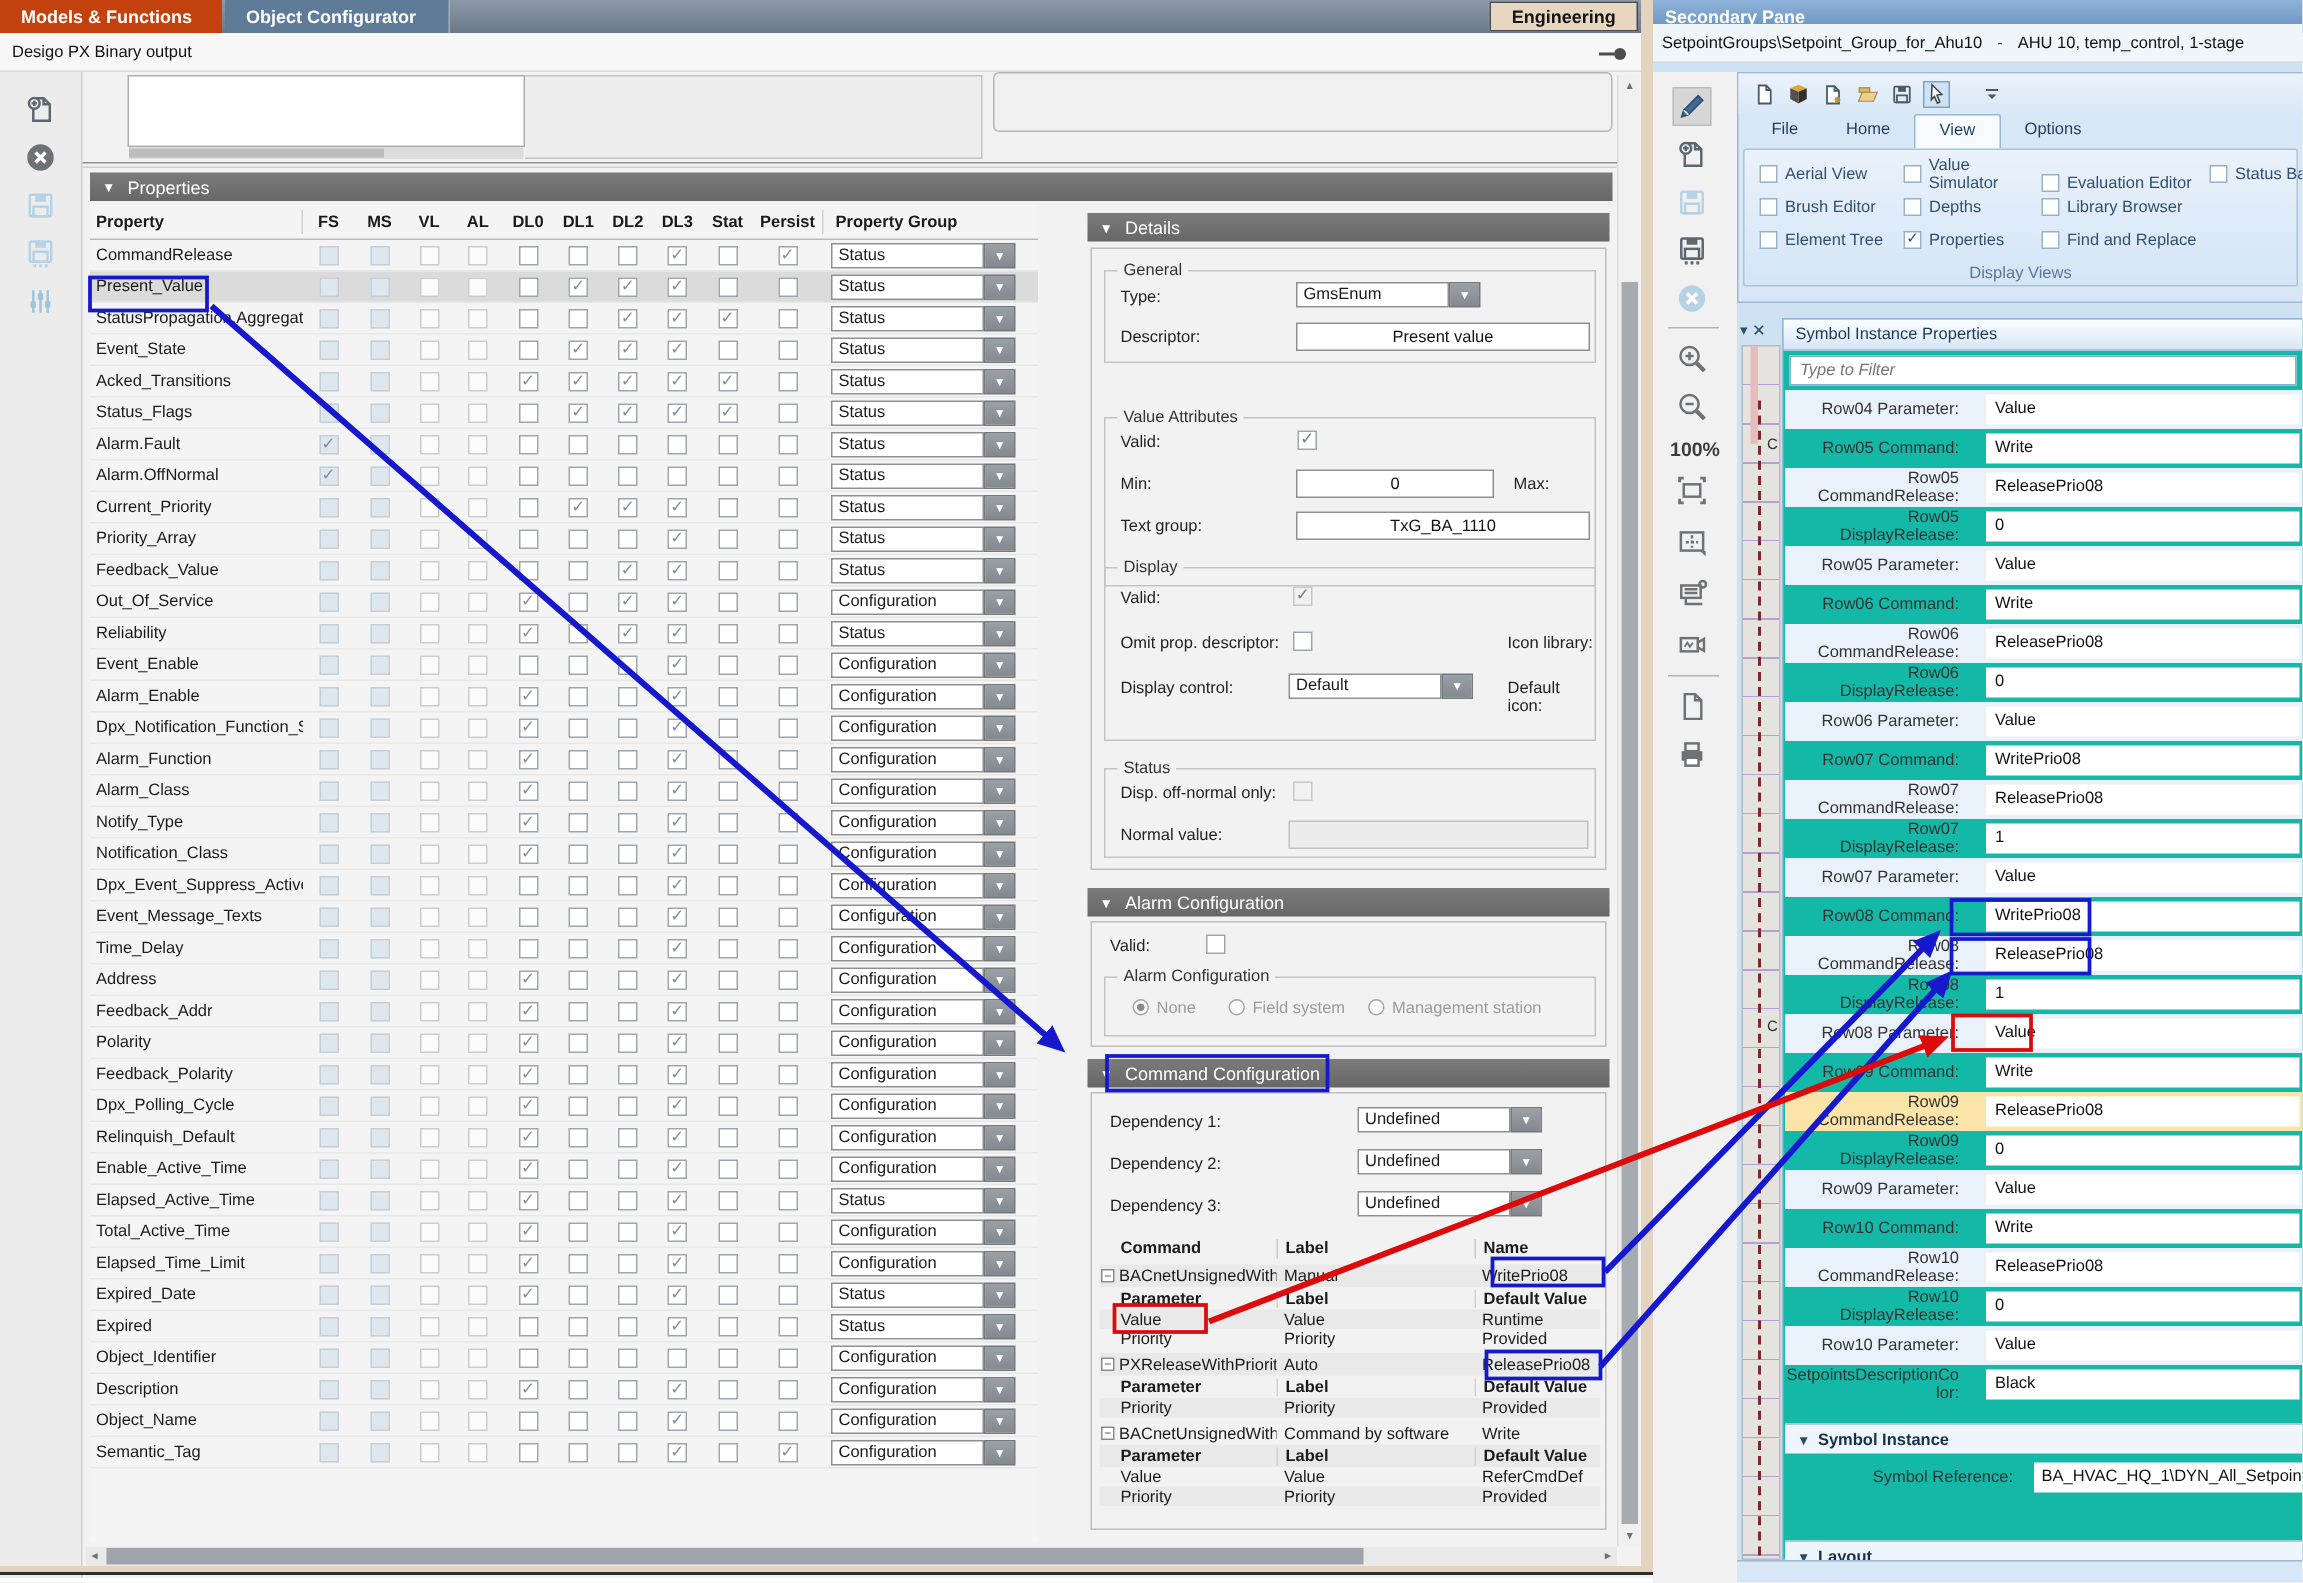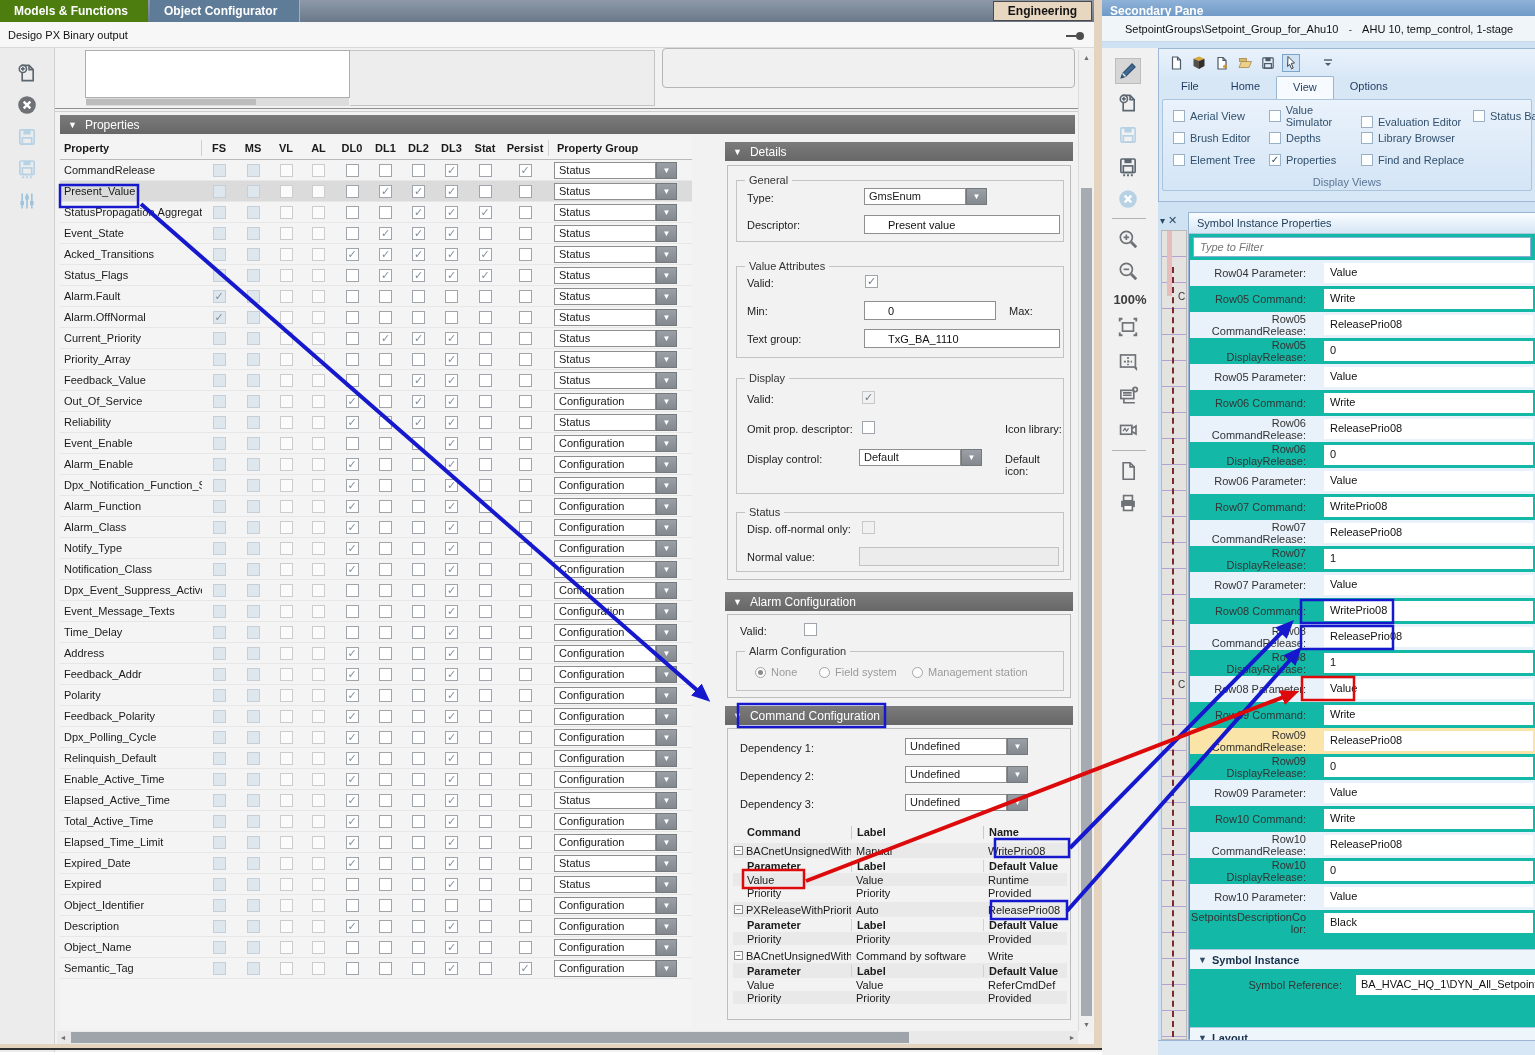--- a/index.html
+++ b/index.html
@@ -4,21 +4,21 @@
 <style>
   * { margin:0; padding:0; box-sizing:border-box; }
   html,body { width:1535px; height:1055px; overflow:hidden; }
   body { font-family:"Liberation Sans","DejaVu Sans",sans-serif; font-size:11px; color:#1a1a1a; background:#fff; }
   #root { position:relative; width:1535px; height:1055px; background:#f2f2f2; }
   .abs { position:absolute; }
 
   
   #topbar { left:0; top:0; width:1102px; height:22px; background:linear-gradient(#8d99a8,#6a7889); }
   .main-tab { height:22px; display:flex; align-items:center; padding:0 14px; color:#fff; font-weight:bold; font-size:12px; }
-  #tab-models { left:0; top:0; width:148px; background:#4d7c0f; }
+  #tab-models { left:0; top:0; width:148px; background:#c2410c; }
   #tab-objconf { left:150px; top:0; width:150px; background:#5e7b97; border-right:1px solid #9fb0c0; }
   #engineering-btn { left:993px; top:1px; width:99px; height:20px; background:#e7d6c0; border:1px solid #4a4a4a; color:#141414; font-weight:bold; font-size:12px; display:flex; align-items:center; justify-content:center; }
   #subtitlebar { left:0; top:22px; width:1094px; height:26px; background:#f7f7f7; border-bottom:1px solid #d8d8d8; }
   #subtitle-text { left:8px; top:29px; color:#111; }
   #pin-icon { left:1066px; top:32px; width:18px; height:8px; }
   #pin-icon .line { position:absolute; left:0; top:3px; width:10px; height:2px; background:#4d4d4d; }
   #pin-icon .dot { position:absolute; right:0; top:0; width:8px; height:8px; border-radius:50%; background:#4d4d4d; }
 
   
   .side-toolbar { background:#ececec; }
@@ -72,21 +72,21 @@
   #h-scroll { left:57px; top:1031px; width:1021px; height:13px; background:#e9e9e9; }
   #h-thumb { position:absolute; left:14px; top:1px; width:838px; height:11px; background:#9ea4a9; }
 
   
   #details { left:725px; top:136px; width:350px; height:892px; }
   .dt-hdr { position:absolute; left:0; width:348px; height:19px; }
   .dt-container { position:absolute; left:2px; width:344px; border:1px solid #bdbdbd; background:#f2f2f2; }
   .gbox { position:absolute; border:1px solid #c3c3c3; }
   .gbox .legend { position:absolute; top:-7px; left:8px; background:#f2f2f2; padding:0 4px; color:#333; }
   .fl { position:absolute; color:#222; }
-  .inp { position:absolute; background:#fff; border:1px solid #8f8f8f; height:19px; padding:1px 23px; font-size:11px; font-family:inherit; color:#111; }
+  .inp { position:absolute; background:#fff; border:1px solid #8f8f8f; height:19px; padding:1px 23px; font-size:11px; font-family:inherit; color:#111;text-align:center; }
   .inp.dis { background:#ececec; border-color:#c2c2c2; }
   .ddl { position:absolute; display:flex; }
   .cbx { position:absolute; width:13px; height:13px; border:1px solid #9fa5ab; background:#fff; font-size:11px; line-height:11px; text-align:center; color:#6f7d89; }
   .cbx.dis { background:#f1f1f1; border-color:#c8c8c8; }
   .radio { width:11px; height:11px; border:1px solid #a5a5a5; border-radius:50%; background:#fdfdfd; position:relative; display:inline-block; vertical-align:-2px; margin-right:5px; }
   .radio.on::after { content:""; position:absolute; left:2px; top:2px; width:5px; height:5px; border-radius:50%; background:#8b8b8b; }
   .radio-item { position:absolute; color:#9b9b9b; }
 
   
   #cmd-table { position:absolute; left:8px; top:688px; width:334px; }
@@ -102,21 +102,21 @@
   .ct-p > div { padding-left:5px; }
   .ct-p > div:first-child { padding-left:14px; }
   .ct-cmd > div { padding-left:5px; white-space:nowrap; overflow:hidden; }
   .ct-cmd > div:first-child { padding-left:0; display:flex; align-items:center; white-space:nowrap; overflow:hidden; }
   .stripe { background:#e9e9e9; }
   .expander { width:9px; height:9px; border:1px solid #8a8a8a; background:#fff; font-size:8px; line-height:7px; text-align:center; color:#444; margin:0 3px 0 1px; flex:0 0 9px; }
 
   
   #sec-pane { left:1102px; top:0; width:433px; height:1055px; background:#cfe2f3; }
   #sec-title { left:1102px; top:0; width:433px; height:22px; background:linear-gradient(#8fb2d8,#6391bf); color:#fff; font-weight:bold; font-size:12px; display:flex; align-items:center; padding-left:8px; }
-  #sec-crumb { left:1102px; top:16px; width:433px; height:26px; background:#f0f5fa; border-bottom:1px solid #cdd9e4; display:flex; align-items:center; padding-left:23px; color:#111; }
+  #sec-crumb { left:1102px; top:16px; width:433px; height:26px; background:#f0f5fa; border-bottom:1px solid #cdd9e4; display:flex; align-items:center; padding-left:6px; color:#111; }
   #sec-crumb .dash { margin:0 10px; color:#555; }
   #sec-sidebar { left:1102px; top:48px; width:56px; height:1007px; background:#f1f1f1; }
   #zoom-100 { position:absolute; left:6px; font-weight:bold; font-size:13px; color:#3c3c3c; width:44px; text-align:center; }
 
   
   #ribbon { left:1158px; top:48px; width:377px; height:154px; background:#d7e7f6; border:1px solid #9cb8d4; border-right:none; }
   #qat { position:absolute; left:0; top:0; width:376px; height:27px; background:linear-gradient(#eaf2fb,#d9e8f7); display:flex; align-items:center; gap:5px; padding-left:8px; }
   .qat-ic { width:18px; height:18px; display:flex; align-items:center; justify-content:center; color:#4e5a66; }
   .qat-ic svg { width:16px; height:16px; }
   .qat-sel { border:1px solid #7ba3cb; background:#cfe2f4; }
@@ -1713,21 +1713,21 @@
         <span class="legend">General</span>
         <span class="fl" style="left:10px; top:11px">Type:</span>
         <div class="ddl" style="left:127px; top:7px">
           <span class="dd-box">GmsEnum</span>
           <span class="dd-btn">▼</span>
         </div>
         <span class="fl" style="left:10px; top:38px">Descriptor:</span>
         <input class="inp" style="left: 127px; top: 34px; width: 196px;" value="Present value">
       </div>
 
-      <div class="gbox" style="left:8px; top:100px; width:328px; height:92px">
+      <div class="gbox" style="left:8px; top:112px; width:328px; height:113px">
         <span class="legend">Value Attributes</span>
         <span class="fl" style="left:10px; top:10px">Valid:</span>
         <span class="cbx" style="left:128px; top:8px">✓</span>
         <span class="fl" style="left:10px; top:38px">Min:</span>
         <input class="inp" style="left: 127px; top: 34px; width: 132px;" value="0">
         <span class="fl" style="left:272px; top:38px">Max:</span>
         <span class="fl" style="left:10px; top:66px">Text group:</span>
         <input class="inp" style="left: 127px; top: 62px; width: 196px;" value="TxG_BA_1110">
       </div>
 

